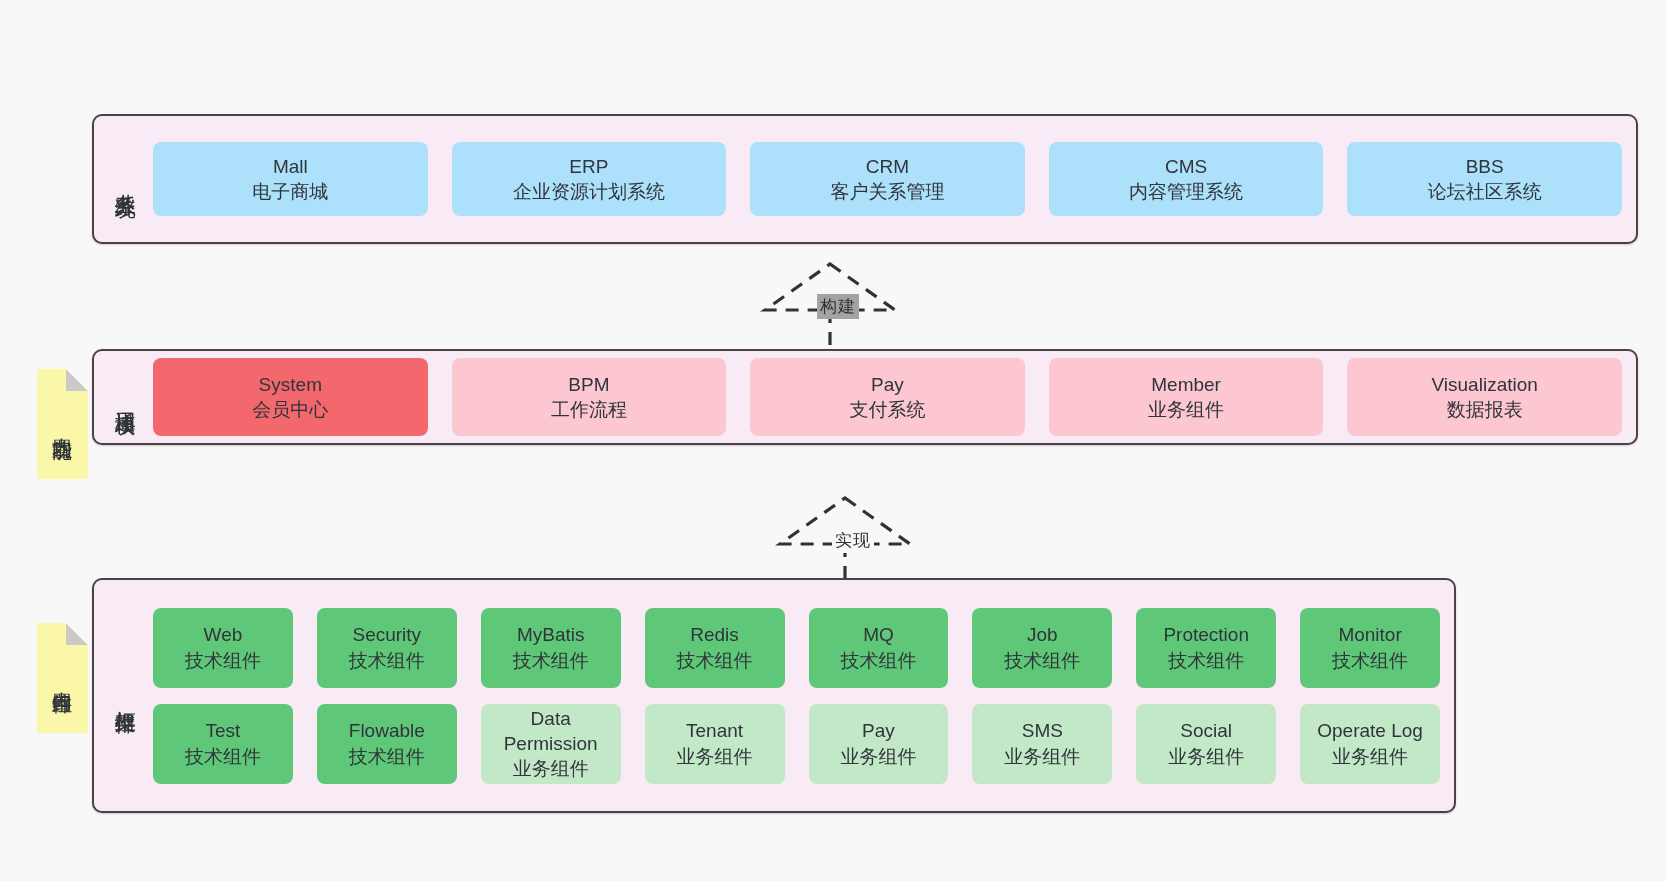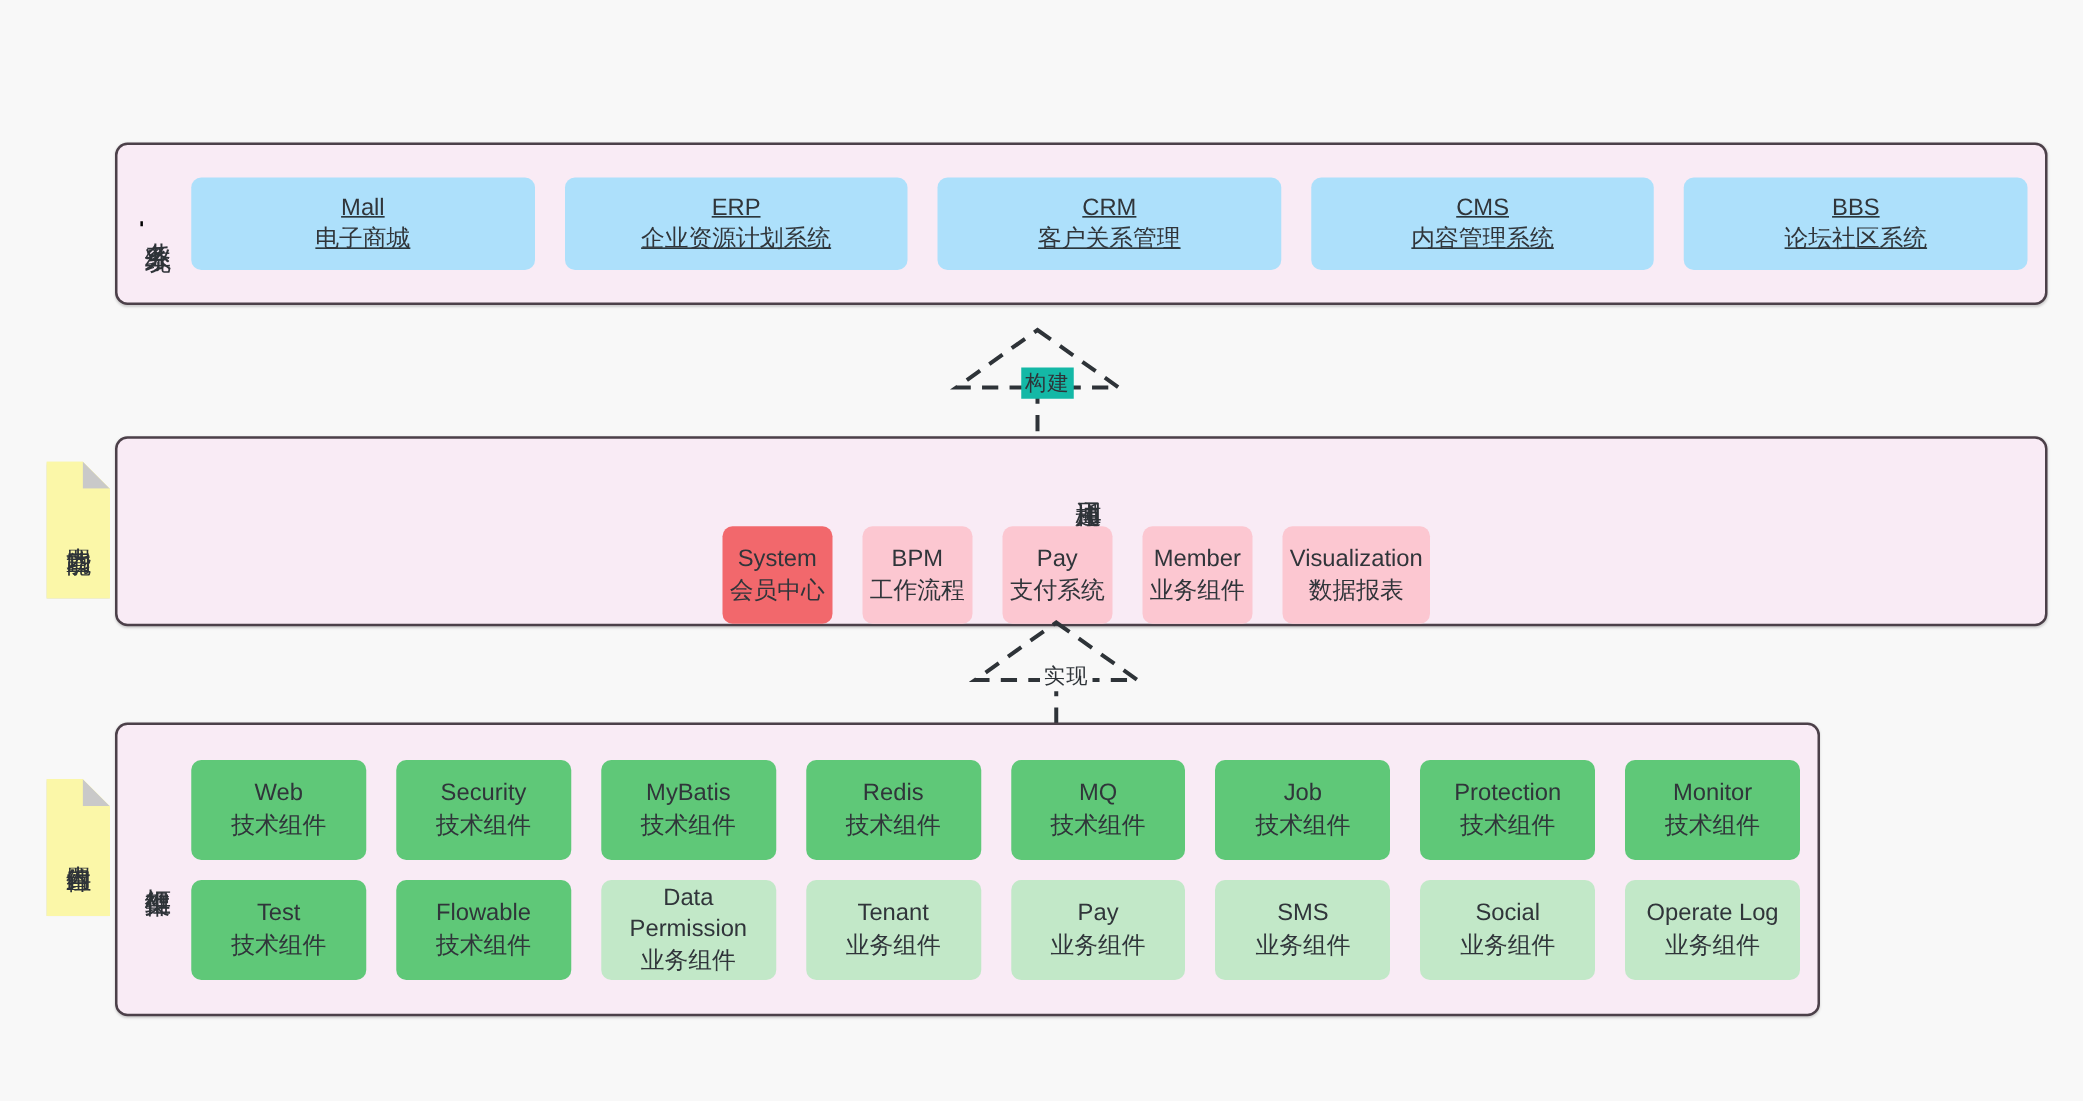--- a/index.html
+++ b/index.html
@@ -133,21 +133,21 @@
     background: transparent;
     white-space: nowrap;
     letter-spacing: 1px;
   }
 </style>
 </head>
 <body>
 
 <div id="canvas">
 
-  <div class="layer" id="layer-business" style="left:92px; top:114px; width:1546px; height:130px;text-decoration:underline;">
+  <div class="layer" id="layer-business" style="left:92px; top:114px; width:1546px; height:130px;">
     <div class="layer-title">业务系统</div>
     <div class="layer-body">
       <div class="row" style="height:74px;">
         <div class="card c-blue">
           <span class="l1">Mall</span>
           <span class="l2">电子商城</span>
         </div>
         <div class="card c-blue">
           <span class="l1">ERP</span>
           <span class="l2">企业资源计划系统</span>
@@ -167,29 +167,29 @@
       </div>
     </div>
   </div>
 
   <div class="connector" style="left:755px; top:258px;">
     <svg width="150" height="90" viewBox="0 0 150 90">
       <path d="M75 6 L140 52 L10 52 Z" fill="none" stroke="#2e3338" stroke-width="3.2" stroke-dasharray="13 9" stroke-linejoin="miter"></path>
       <line x1="75" y1="52" x2="75" y2="90" stroke="#2e3338" stroke-width="3.2" stroke-dasharray="13 9"></line>
       <line x1="50" y1="52" x2="100" y2="52" stroke="#2e3338" stroke-width="0"></line>
     </svg>
-    <span class="connector-label" style="left:62px; top:36px; background:#14b8a6; padding:1px 3px;">构建</span>
+    <span class="connector-label" style="left:62px; top:36px; background:#a3a3a3; padding:1px 3px;">构建</span>
   </div>
 
   <div class="note" style="left:37px; top:369px; width:51px; height:110px;">
     <div class="note-fold"></div>
     <span class="note-text">内置功能</span>
   </div>
 
-  <div class="layer" id="layer-common" style="left:92px; top:349px; width:1546px; height:152px;flex-direction:column;">
+  <div class="layer" id="layer-common" style="left:92px; top:349px; width:1546px; height:96px;">
     <div class="layer-title">通用模块</div>
     <div class="layer-body">
       <div class="row" style="height:78px;">
         <div class="card c-red">
           <span class="l1">System</span>
           <span class="l2">会员中心</span>
         </div>
         <div class="card c-pink">
           <span class="l1">BPM</span>
           <span class="l2">工作流程</span>

